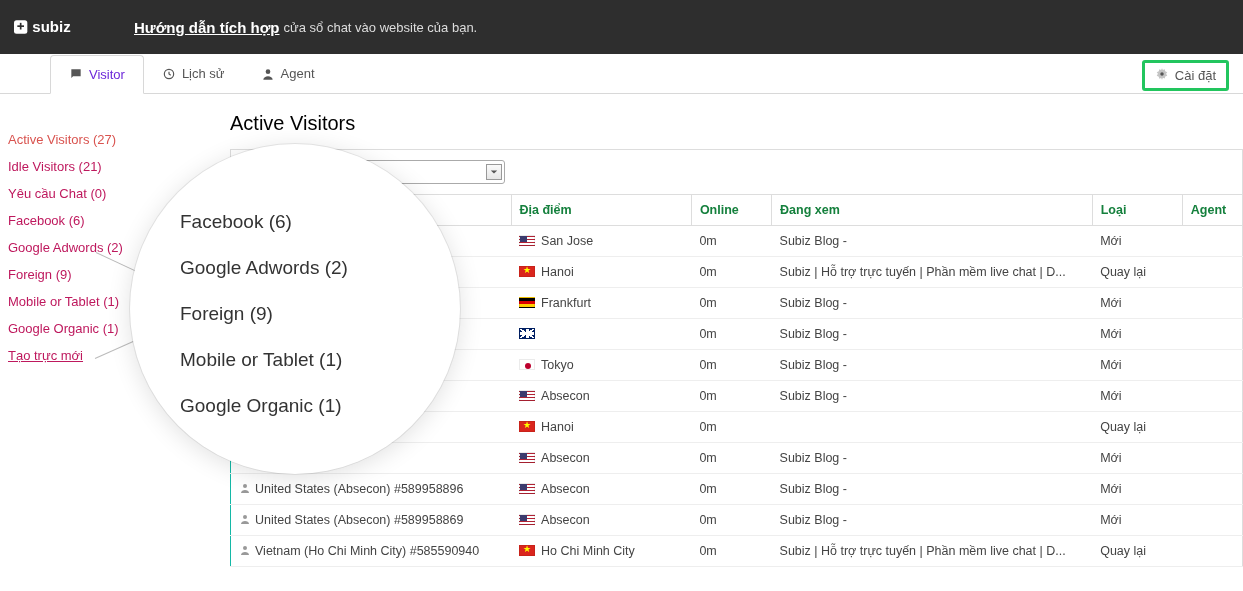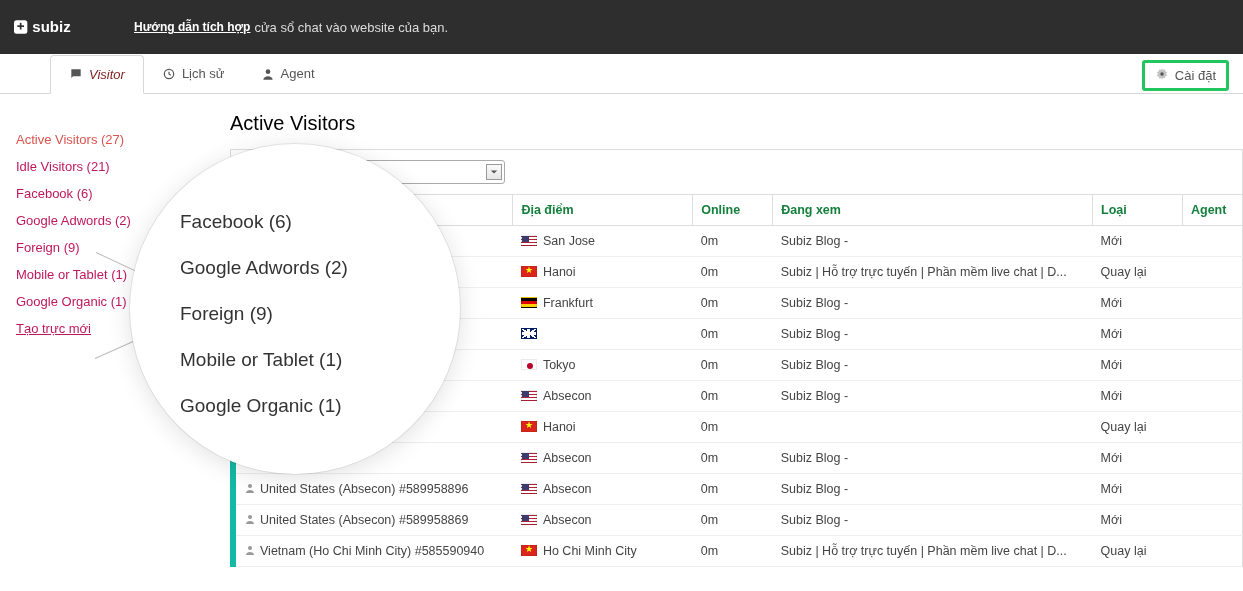--- a/index.html
+++ b/index.html
@@ -20,21 +20,21 @@
   }
   .brandmark {
     width: 100px;
     height: 22px;
     margin-right: 20px;
     display: flex;
     align-items: center;
   }
   .brandmark svg { display: block; }
   .guide-link {
-    font-size: 12px;
+    font-size: 15px;
     font-weight: bold;
     color: #fff;
     text-decoration: underline;
     cursor: pointer;
   }
   .guide-rest {
     font-size: 13px;
     color: #ddd;
     margin-left: 4px;
   }
@@ -54,22 +54,21 @@
     color: #555;
     cursor: pointer;
     font-size: 13px;
   }
   .tab.active {
     border: 1px solid #d8d8d8;
     border-bottom: 1px solid #fff;
     border-radius: 4px 4px 0 0;
     margin-bottom: -1px;
     background: #fff;
-    color: #7f1d1d;
-    font-style: italic;
+    color: #6d28d9;
   }
   .tab .ticon {
     margin-right: 6px;
     width: 14px; height: 14px;
     display: inline-flex;
     align-items: center;
     justify-content: center;
     color: #555;
   }
   .settings-btn {
@@ -86,21 +85,21 @@
     font-size: 13px;
     color: #555;
   }
   .settings-btn .ticon { margin-right: 6px; }
   .body-wrap {
     display: flex;
     position: relative;
   }
   .sidebar {
     width: 210px;
-    padding: 32px 0 0 16px;
+    padding: 32px 0 0 8px;
     font-size: 13px;
   }
   .sidebar-item {
     padding: 6px 0;
     cursor: pointer;
     color: #be185d;
   }
   .sidebar-item.active { color: #d9534f; }
   .sidebar-item.link-style { text-decoration: underline; }
   .main {
@@ -155,21 +154,21 @@
   }
   table.visitors th:first-child { border-left: 1px solid #ddd; }
   table.visitors td {
     padding: 8px 8px;
     border-bottom: 1px solid #eee;
     color: #444;
     white-space: nowrap;
     overflow: hidden;
     text-overflow: ellipsis;
   }
-  table.visitors tr td:first-child { border-left: 6px solid #14b8a6; }
+  table.visitors tr td:first-child { border-left: 1px solid #14b8a6; }
   table.visitors tr td:last-child { border-right: 1px solid #ddd; }
   .col-visitor { width: 280px; }
   .col-loc { width: 180px; }
   .col-online { width: 80px; }
   .col-watching { width: 320px; max-width: 320px; }
   .col-type { width: 90px; }
   .col-agent { width: 60px; }
   .person-icon {
     display: inline-block;
     width: 12px; height: 12px;
@@ -283,20 +282,21 @@
     </span>
     <span>Cài đặt</span>
   </div>
 </div>
 
 <div class="body-wrap">
 
   <div class="sidebar">
     <div class="sidebar-item active">Active Visitors (27)</div>
     <div class="sidebar-item">Idle Visitors (21)</div>
+    <div class="sidebar-item">Yêu cầu Chat (0)</div>
     <div class="sidebar-item">Facebook (6)</div>
     <div class="sidebar-item">Google Adwords (2)</div>
     <div class="sidebar-item">Foreign (9)</div>
     <div class="sidebar-item">Mobile or Tablet (1)</div>
     <div class="sidebar-item">Google Organic (1)</div>
     <div class="sidebar-item link-style">Tạo trực mới</div>
   </div>
 
   <div class="main">
     <div class="page-title">Active Visitors</div>

